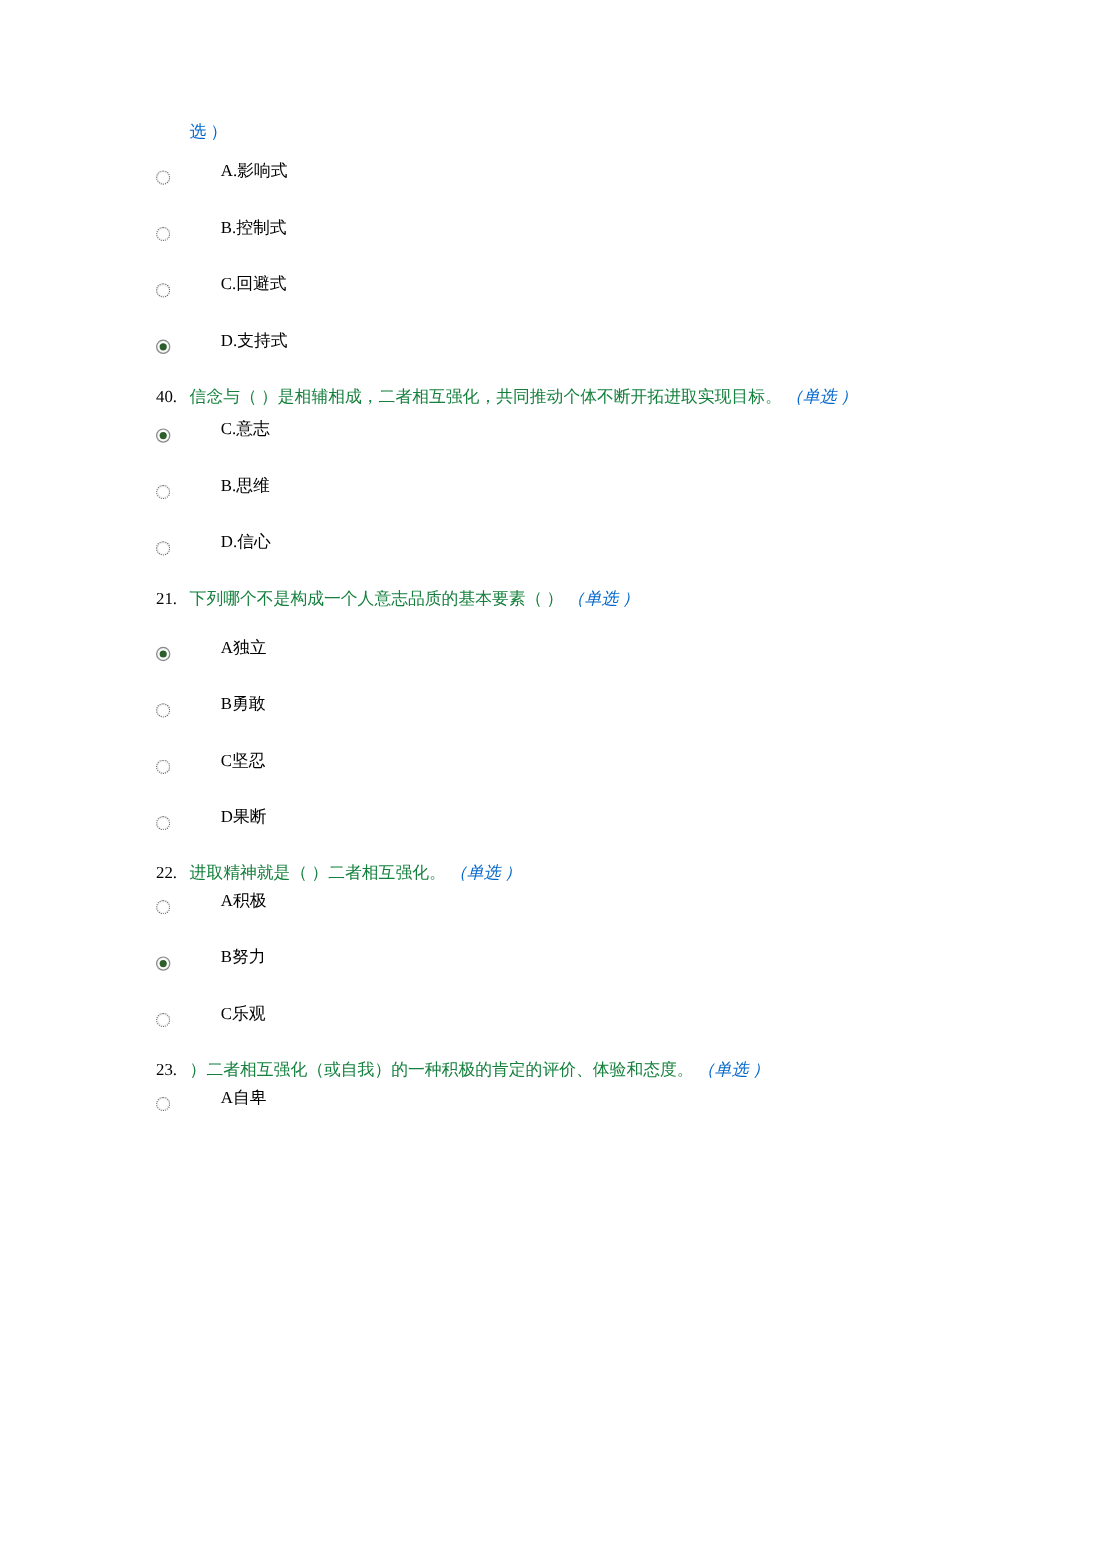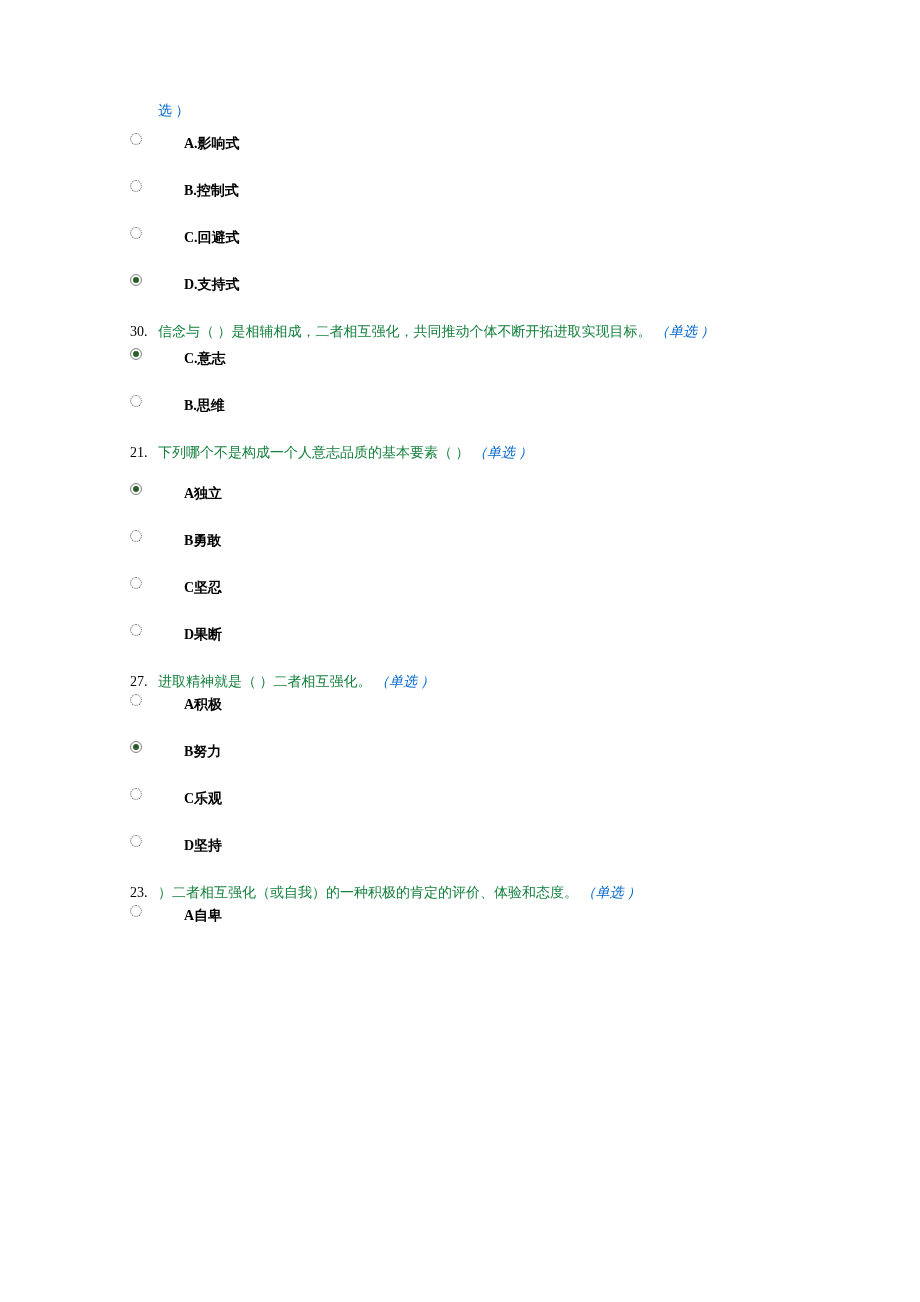--- a/index.html
+++ b/index.html
@@ -34,24 +34,23 @@
     }
     .q-text {
       color: #15803d;
     }
     .q-type {
       color: #0066cc;
       font-style: italic;
     }
     .option-row {
       display: flex;
-      align-items: flex-start;
+      align-items: flex-end;
       margin-bottom: 26px;
       margin-left: 0px;
-      font-weight: bold;
     }
     .radio-cell {
       width: 50px;
       display: flex;
       align-items: center;
       justify-content: flex-start;
       padding-left: 0;
     }
     .radio-outer {
       width: 12px;
@@ -112,38 +111,44 @@
   <div class="option-row">
     <div class="radio-cell">
         <div class="radio-outer selected"></div>
       </div>
     <div class="option-text">D.支持式</div>
   </div>
 </div>
 
 <div class="question-block">
   <div class="question-header">
-    <div class="q-number">30.</div>
+    <div class="q-number">40.</div>
     <div class="q-text-wrap">
       <span class="q-text">信念与（ ）是相辅相成，二者相互强化，共同推动个体不断开拓进取实现目标。</span>
       <span class="q-type">（单选 ）</span>
     </div>
   </div>
   <div class="option-row">
     <div class="radio-cell">
         <div class="radio-outer selected"></div>
       </div>
     <div class="option-text">C.意志</div>
   </div>
   <div class="option-row">
     <div class="radio-cell">
         <div class="radio-outer dotted"></div>
       </div>
     <div class="option-text">B.思维</div>
   </div>
+  <div class="option-row">
+    <div class="radio-cell">
+        <div class="radio-outer dotted"></div>
+      </div>
+    <div class="option-text">D.信心</div>
+  </div>
 </div>
 
 <div class="question-block">
   <div class="question-header">
     <div class="q-number">21.</div>
     <div class="q-text-wrap">
       <span class="q-text">下列哪个不是构成一个人意志品质的基本要素（ ）</span>
       <span class="q-type">（单选 ）</span>
     </div>
   </div>
@@ -169,21 +174,21 @@
   <div class="option-row">
     <div class="radio-cell">
         <div class="radio-outer dotted"></div>
       </div>
     <div class="option-text"> D果断</div>
   </div>
 </div>
 
 <div class="question-block">
   <div class="question-header">
-    <div class="q-number">27.</div>
+    <div class="q-number">22.</div>
     <div class="q-text-wrap">
       <span class="q-text">进取精神就是（ ）二者相互强化。</span>
       <span class="q-type">（单选 ）</span>
     </div>
   </div>
   <div class="option-row first-after-q">
     <div class="radio-cell">
         <div class="radio-outer dotted"></div>
       </div>
     <div class="option-text"> A积极</div>
@@ -193,26 +198,20 @@
         <div class="radio-outer selected"></div>
       </div>
     <div class="option-text">B努力</div>
   </div>
   <div class="option-row">
     <div class="radio-cell">
         <div class="radio-outer dotted"></div>
       </div>
     <div class="option-text">C乐观</div>
   </div>
-  <div class="option-row">
-    <div class="radio-cell">
-        <div class="radio-outer dotted"></div>
-      </div>
-    <div class="option-text">D坚持</div>
-  </div>
 </div>
 
 <div class="question-block">
   <div class="question-header">
     <div class="q-number">23.</div>
     <div class="q-text-wrap">
       <span class="q-text">  ）二者相互强化（或自我）的一种积极的肯定的评价、体验和态度。</span>
       <span class="q-type">（单选 ）</span>
     </div>
   </div>

